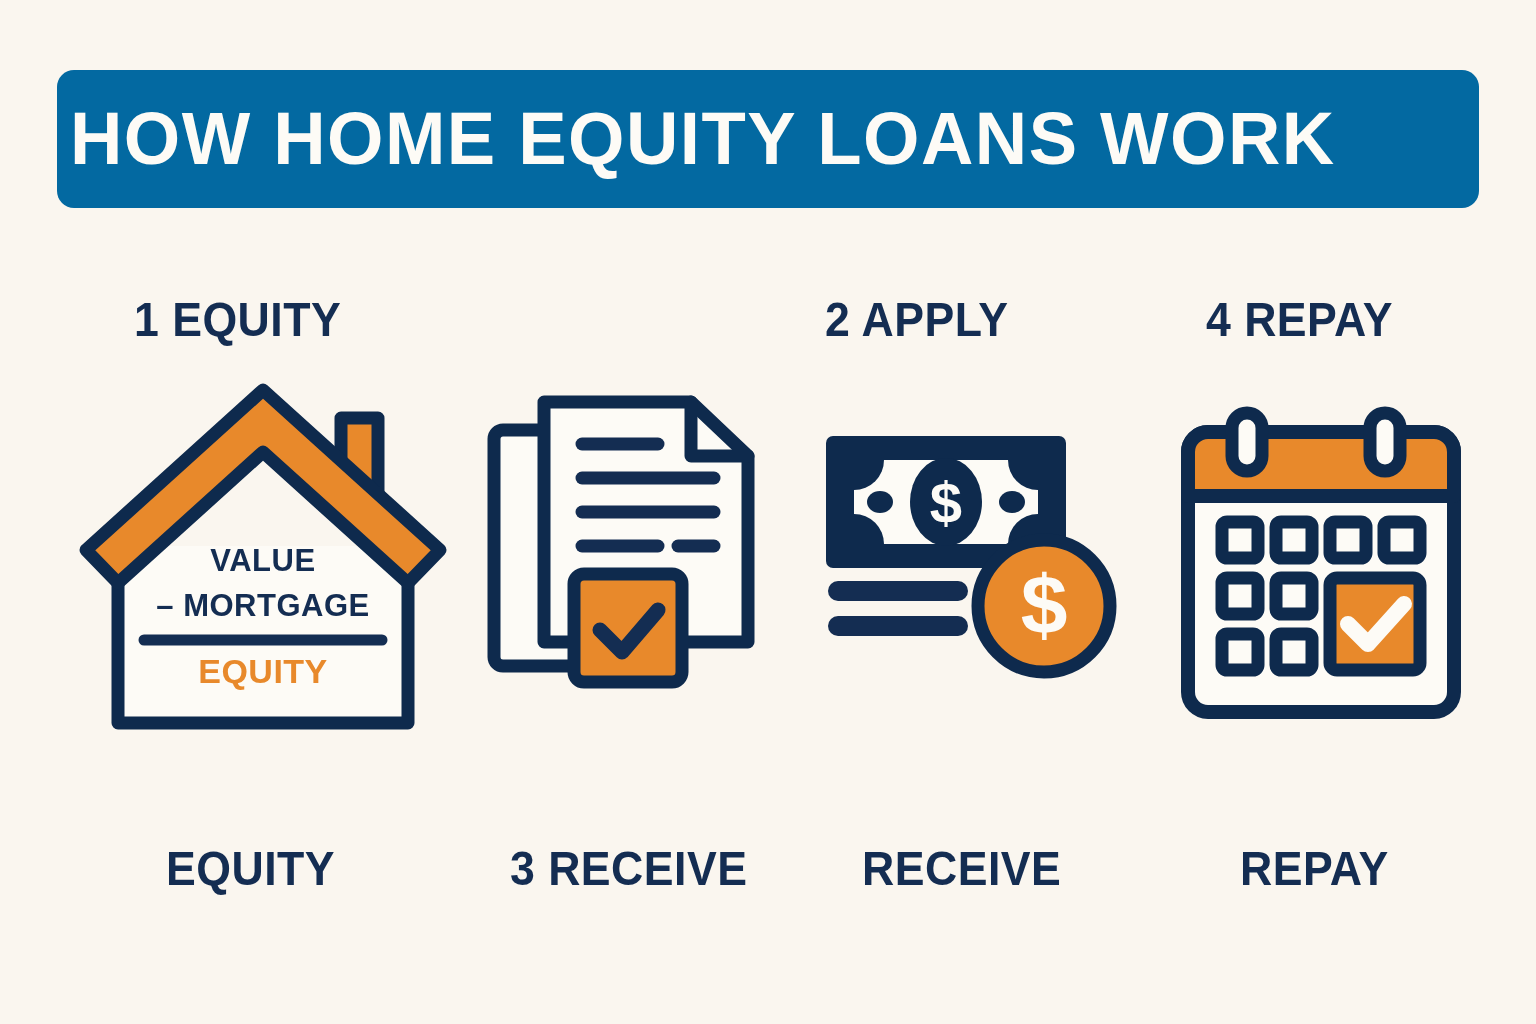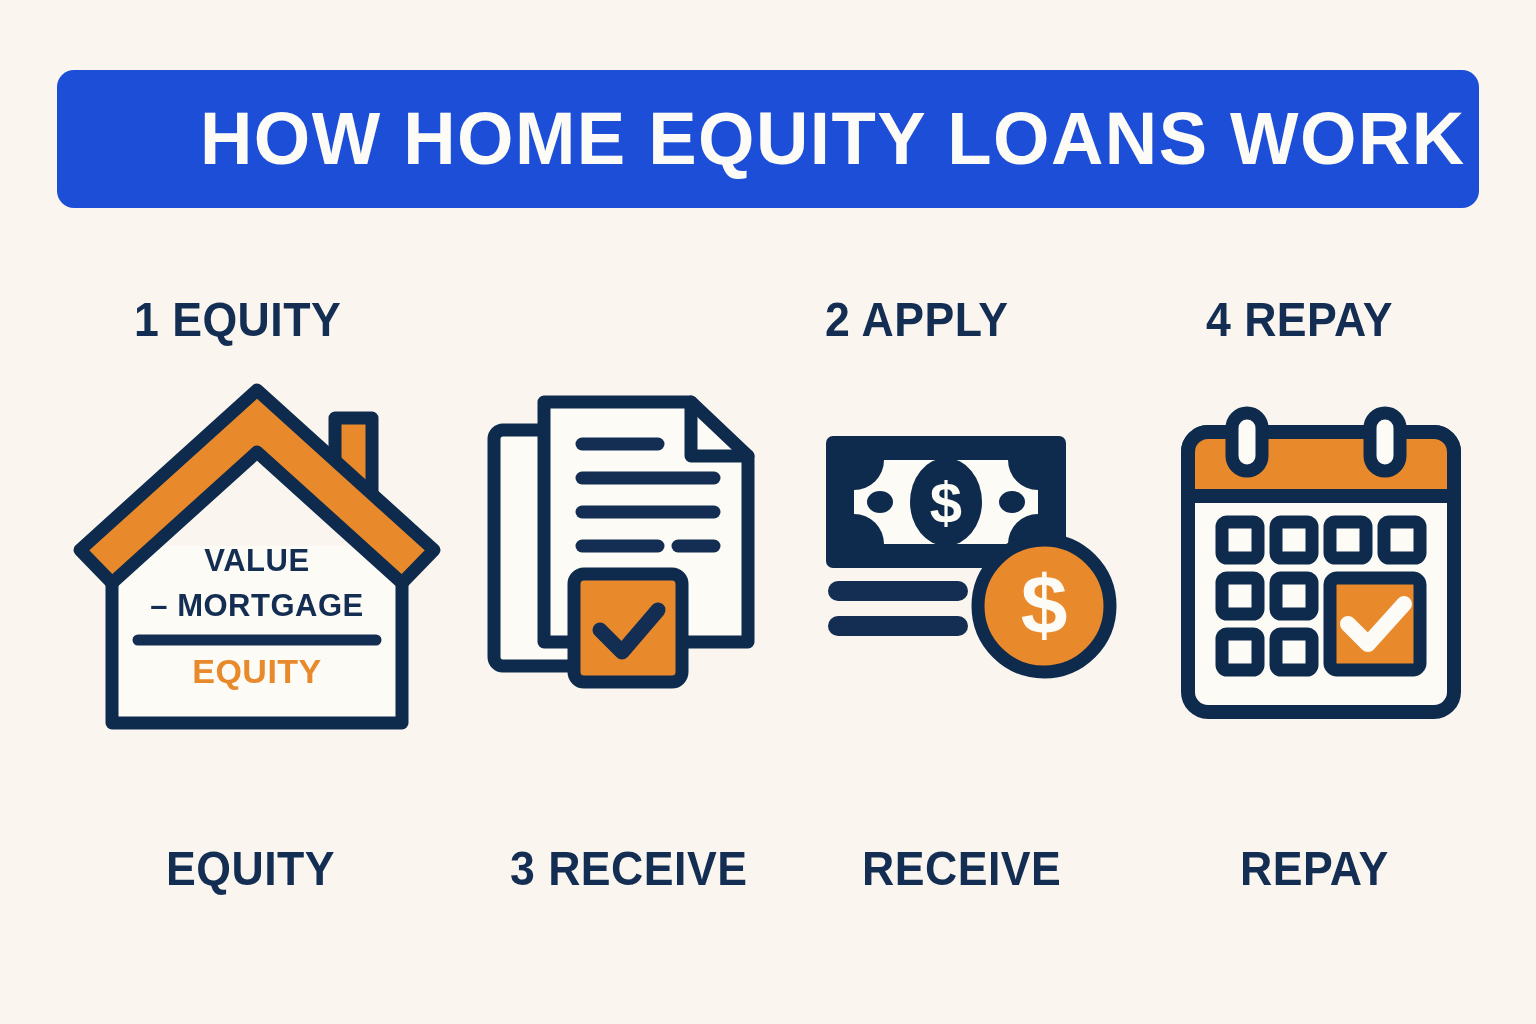--- a/index.html
+++ b/index.html
@@ -20,25 +20,25 @@
     background: #faf6ef;
   }
 
   
   .banner {
     position: absolute;
     left: 57px;
     top: 70px;
     width: 1422px;
     height: 138px;
-    background: #1d4ed8;
+    background: #0369a1;
     border-radius: 17px;
     display: flex;
     align-items: center;
-    justify-content: flex-end;
+    justify-content: flex-start;
   }
   .banner-text {
     color: #fdfbf6;
     font-size: 74px;
     font-weight: bold;
     letter-spacing: 1.5px;
     line-height: 1;
     white-space: nowrap;
     transform: scaleX(0.98);
     font-family: "Liberation Sans", sans-serif;
@@ -63,21 +63,21 @@
   .lt-2 { left: 825px; }
   .lt-3 { left: 1206px; }
 
   .lb-1 { left: 166px; }
   .lb-2 { left: 510px; }
   .lb-3 { left: 862px; }
   .lb-4 { left: 1240px; }
 
   
   .icon-slot { position: absolute; }
-  .icon-house { left: 72px;   top: 378px; width: 378px; height: 368px; }
+  .icon-house { left: 78px;   top: 378px; width: 378px; height: 368px; }
   .icon-docs  { left: 486px;  top: 384px; width: 300px; height: 318px; }
   .icon-money { left: 818px;  top: 428px; width: 322px; height: 252px; }
   .icon-cal   { left: 1180px; top: 410px; width: 282px; height: 310px; }
 
   .icon-slot svg { display: block; width: 100%; height: 100%; overflow: visible; }
 
   
   .house-txt-value,
   .house-txt-mortgage,
   .house-txt-equity {

